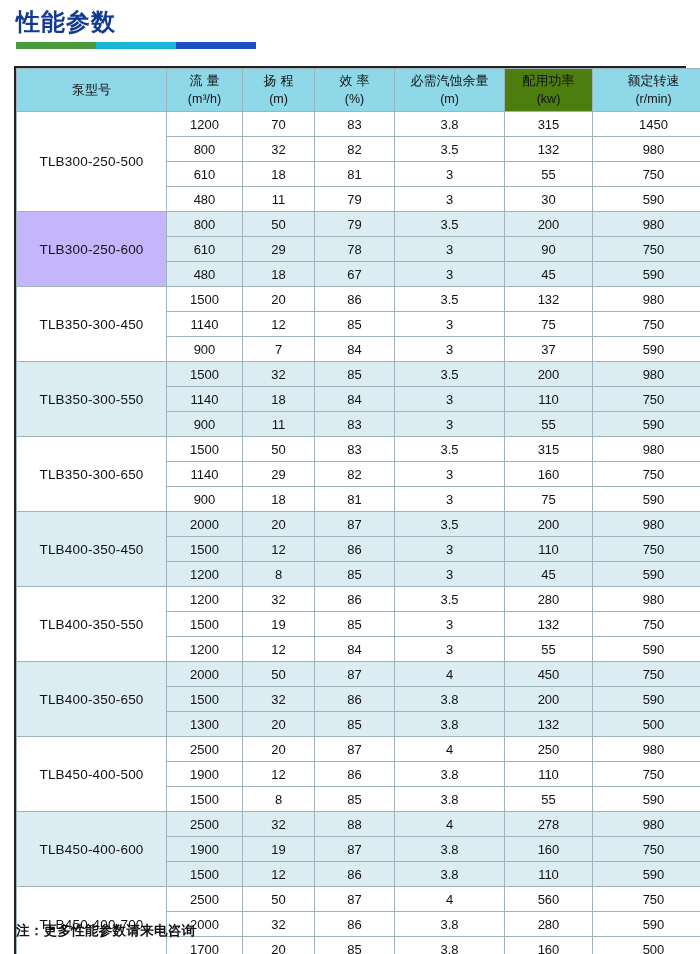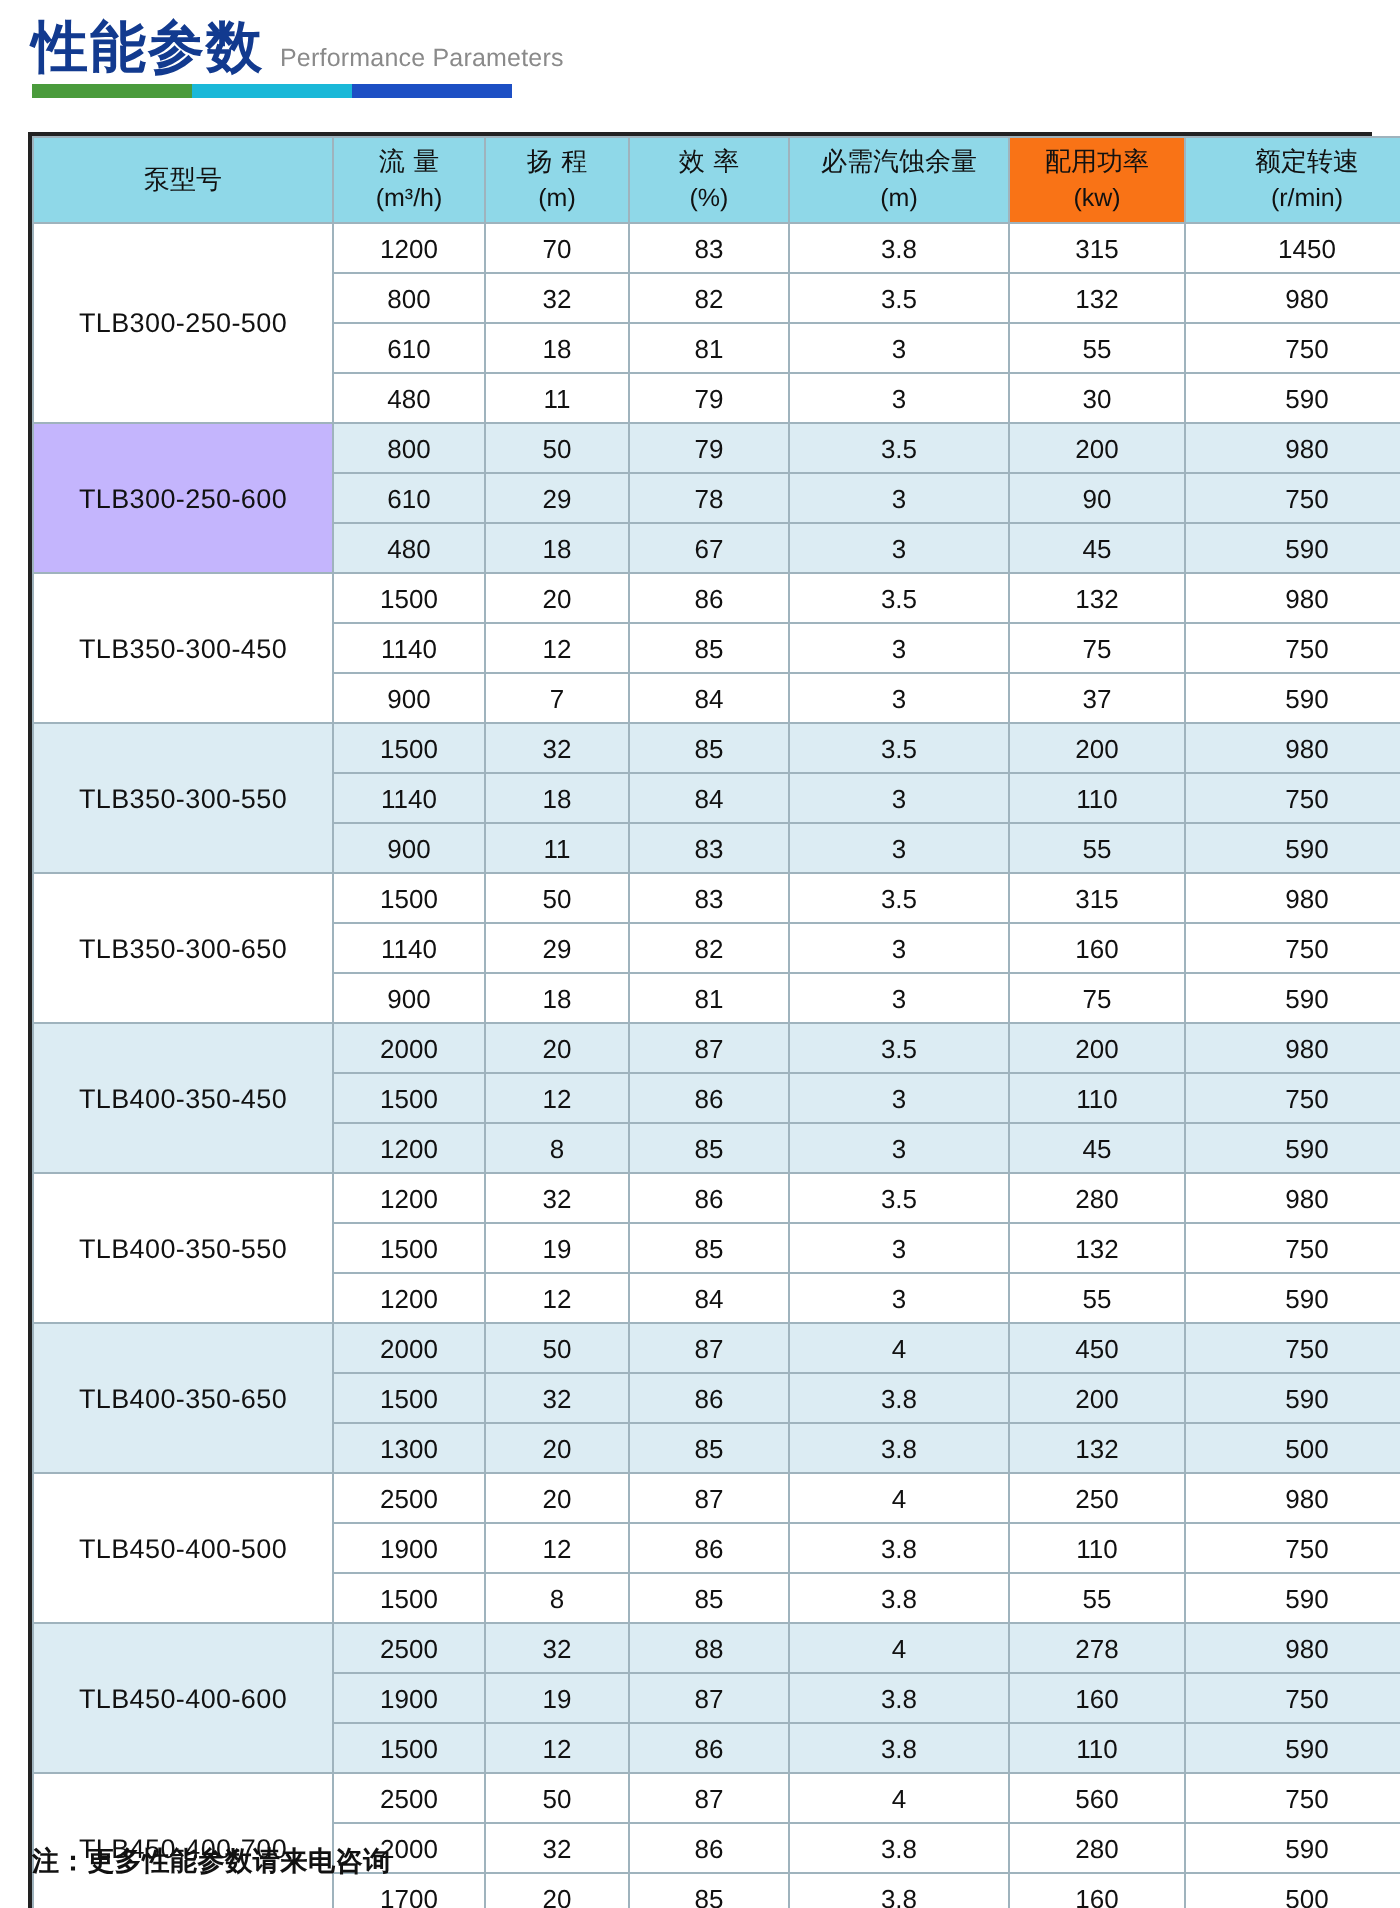--- a/index.html
+++ b/index.html
@@ -22,25 +22,26 @@
     top: 12px;
     width: 660px;
   }
   .head-line {
     display: flex;
     align-items: baseline;
     gap: 8px;
     height: 26px;
   }
   .title-cn {
-    font-size: 28px;
+    font-size: 24px;
     font-weight: 700;
     color: #123a8f;
     letter-spacing: 1px;
     line-height: 24px;
+    font-family: Liberation Mono, monospace;
   }
   .title-en {
     font-size: 12.5px;
     color: #8a8a8a;
     font-weight: 400;
     line-height: 20px;
     letter-spacing: 0.1px;
   }
   .accent-bar {
     margin-top: 4px;
@@ -121,21 +122,20 @@
     color: #111;
     letter-spacing: 0.3px;
   }
 </style>
 </head>
 <body>
 
 <div class="section-head">
   <div class="head-line">
     <span class="title-cn" style="color: rgb(18, 58, 143);">性能参数</span>
-    <span class="title-en" style="color: rgb(138, 138, 138);">Performance Parameters</span>
   </div>
   <div class="accent-bar">
     <span class="seg-a" style="background: rgb(74, 155, 60);"></span>
     <span class="seg-b" style="background: rgb(26, 184, 216);"></span>
     <span class="seg-c" style="background: rgb(29, 79, 196);"></span>
   </div>
 </div>
 
 <div class="table-wrap">
   <table class="spec">
@@ -162,21 +162,21 @@
             <span class="l2">(m)</span>
           </th>
           <th style="background: rgb(143, 216, 232);">
             <span class="l1 sp">效率</span>
             <span class="l2">(%)</span>
           </th>
           <th style="background: rgb(143, 216, 232);">
             <span class="l1">必需汽蚀余量</span>
             <span class="l2">(m)</span>
           </th>
-          <th style="background: #f97316;">
+          <th style="background: #4d7c0f;">
             <span class="l1">配用功率</span>
             <span class="l2">(kw)</span>
           </th>
           <th style="background: rgb(143, 216, 232);">
             <span class="l1">额定转速</span>
             <span class="l2">(r/min)</span>
           </th>
         </tr>
     </thead>
     <tbody>

